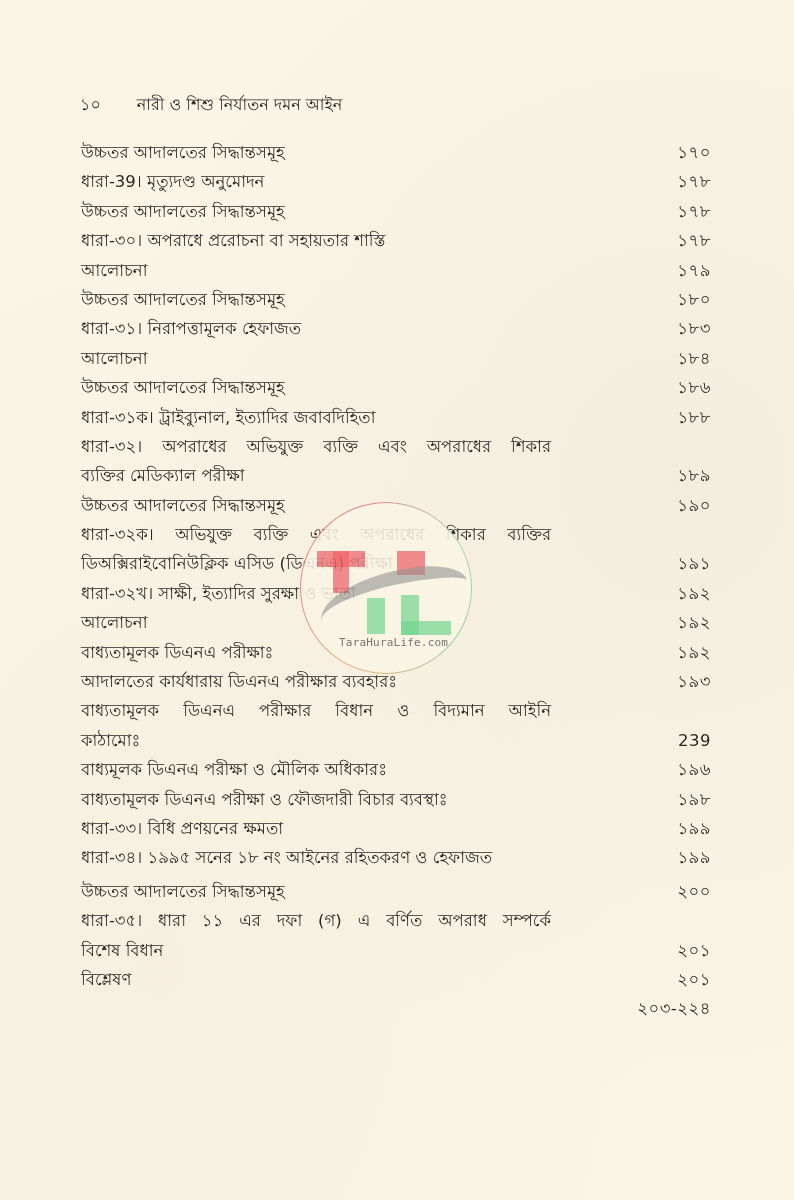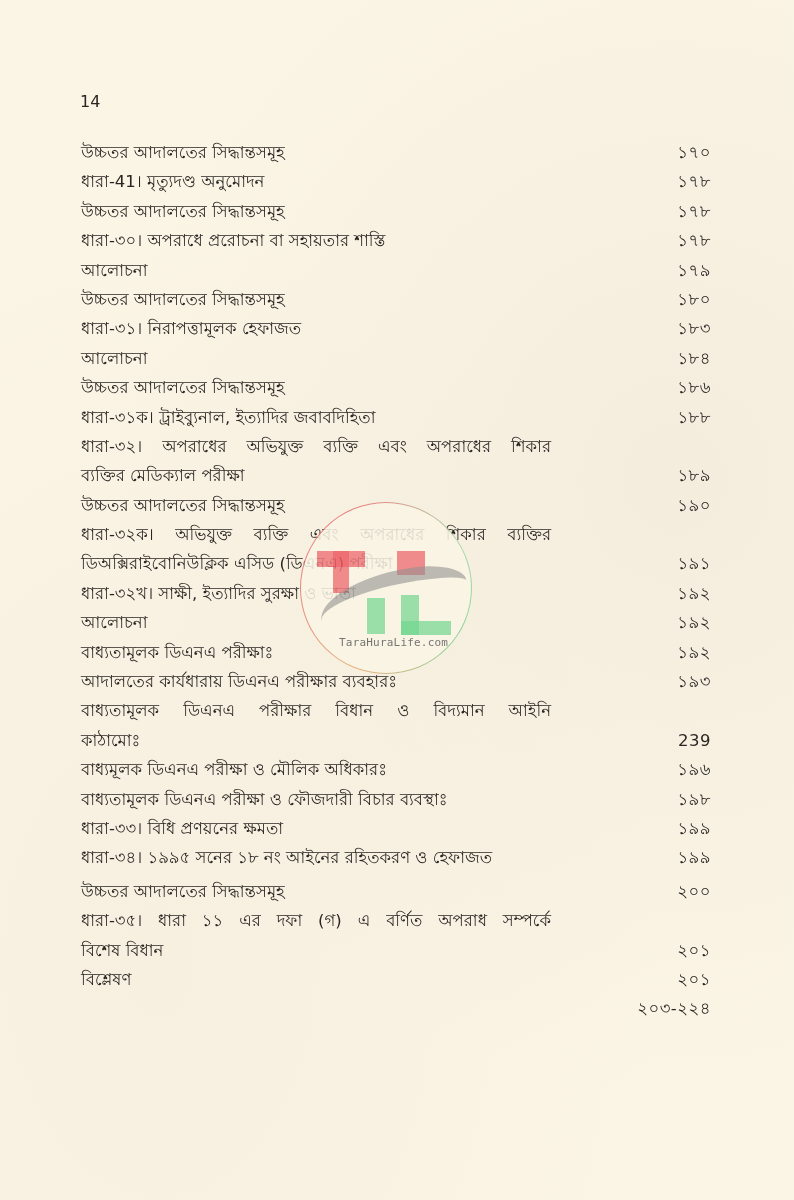--- a/index.html
+++ b/index.html
@@ -112,30 +112,31 @@
       letter-spacing: 0.2px;
       text-align: center;
     }
   </style>
 </head>
 <body>
 
 <div class="page">
 
   <div class="header">
-    <span>14</span>
+    <span>১০</span>
+    <span>নারী ও শিশু নির্যাতন দমন আইন</span>
   </div>
 
   <div class="toc" id="toc">
       <div class="row">
         <span class="title">উচ্চতর আদালতের সিদ্ধান্তসমূহ</span>
         <span class="page-num">১৭০</span>
       </div>
       <div class="row">
-        <span class="title">ধারা-41। মৃত্যুদণ্ড অনুমোদন</span>
+        <span class="title">ধারা-39। মৃত্যুদণ্ড অনুমোদন</span>
         <span class="page-num">১৭৮</span>
       </div>
       <div class="row">
         <span class="title">উচ্চতর আদালতের সিদ্ধান্তসমূহ</span>
         <span class="page-num">১৭৮</span>
       </div>
       <div class="row">
         <span class="title">ধারা-৩০। অপরাধে প্ররোচনা বা সহায়তার শাস্তি</span>
         <span class="page-num">১৭৮</span>
       </div>

